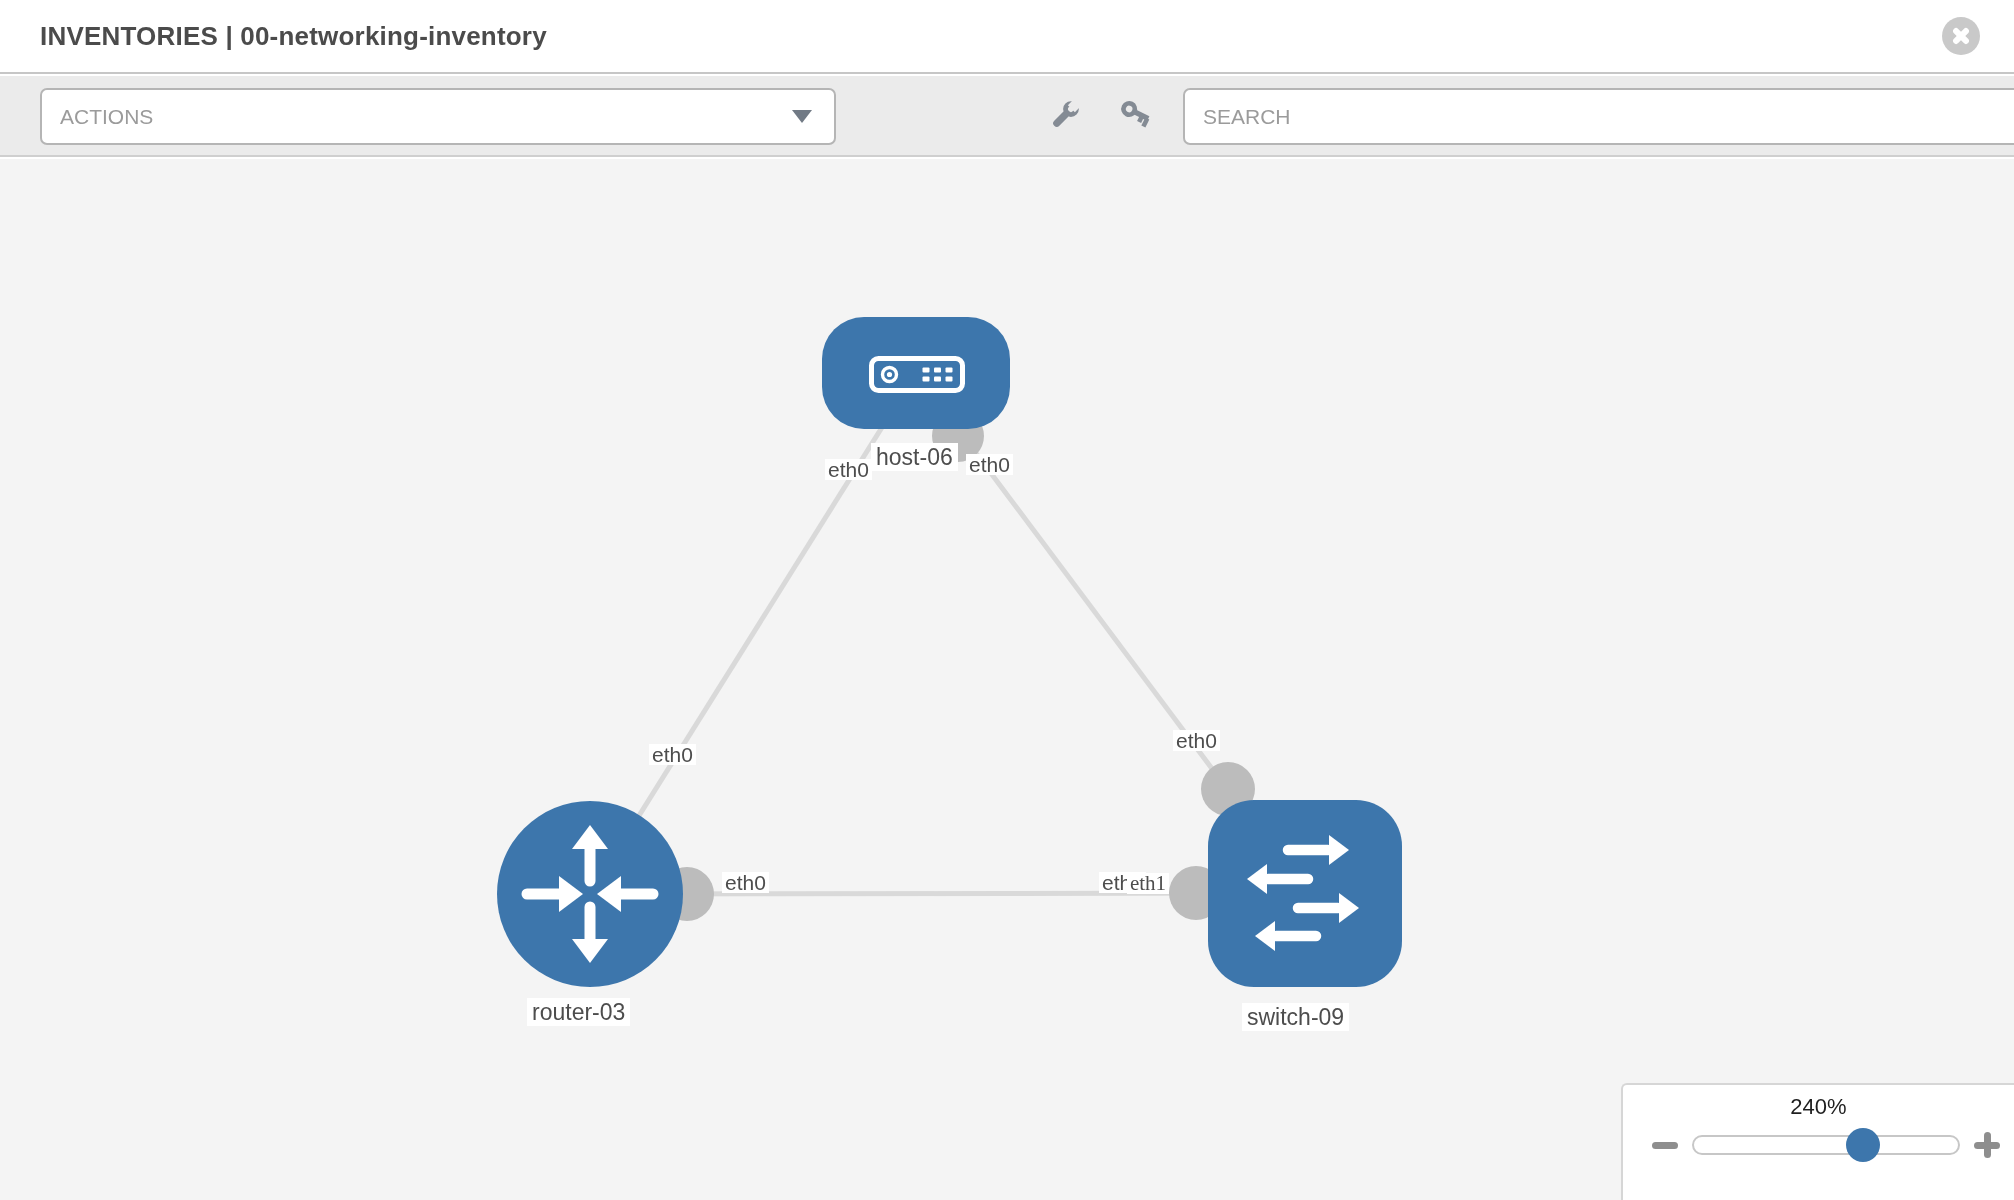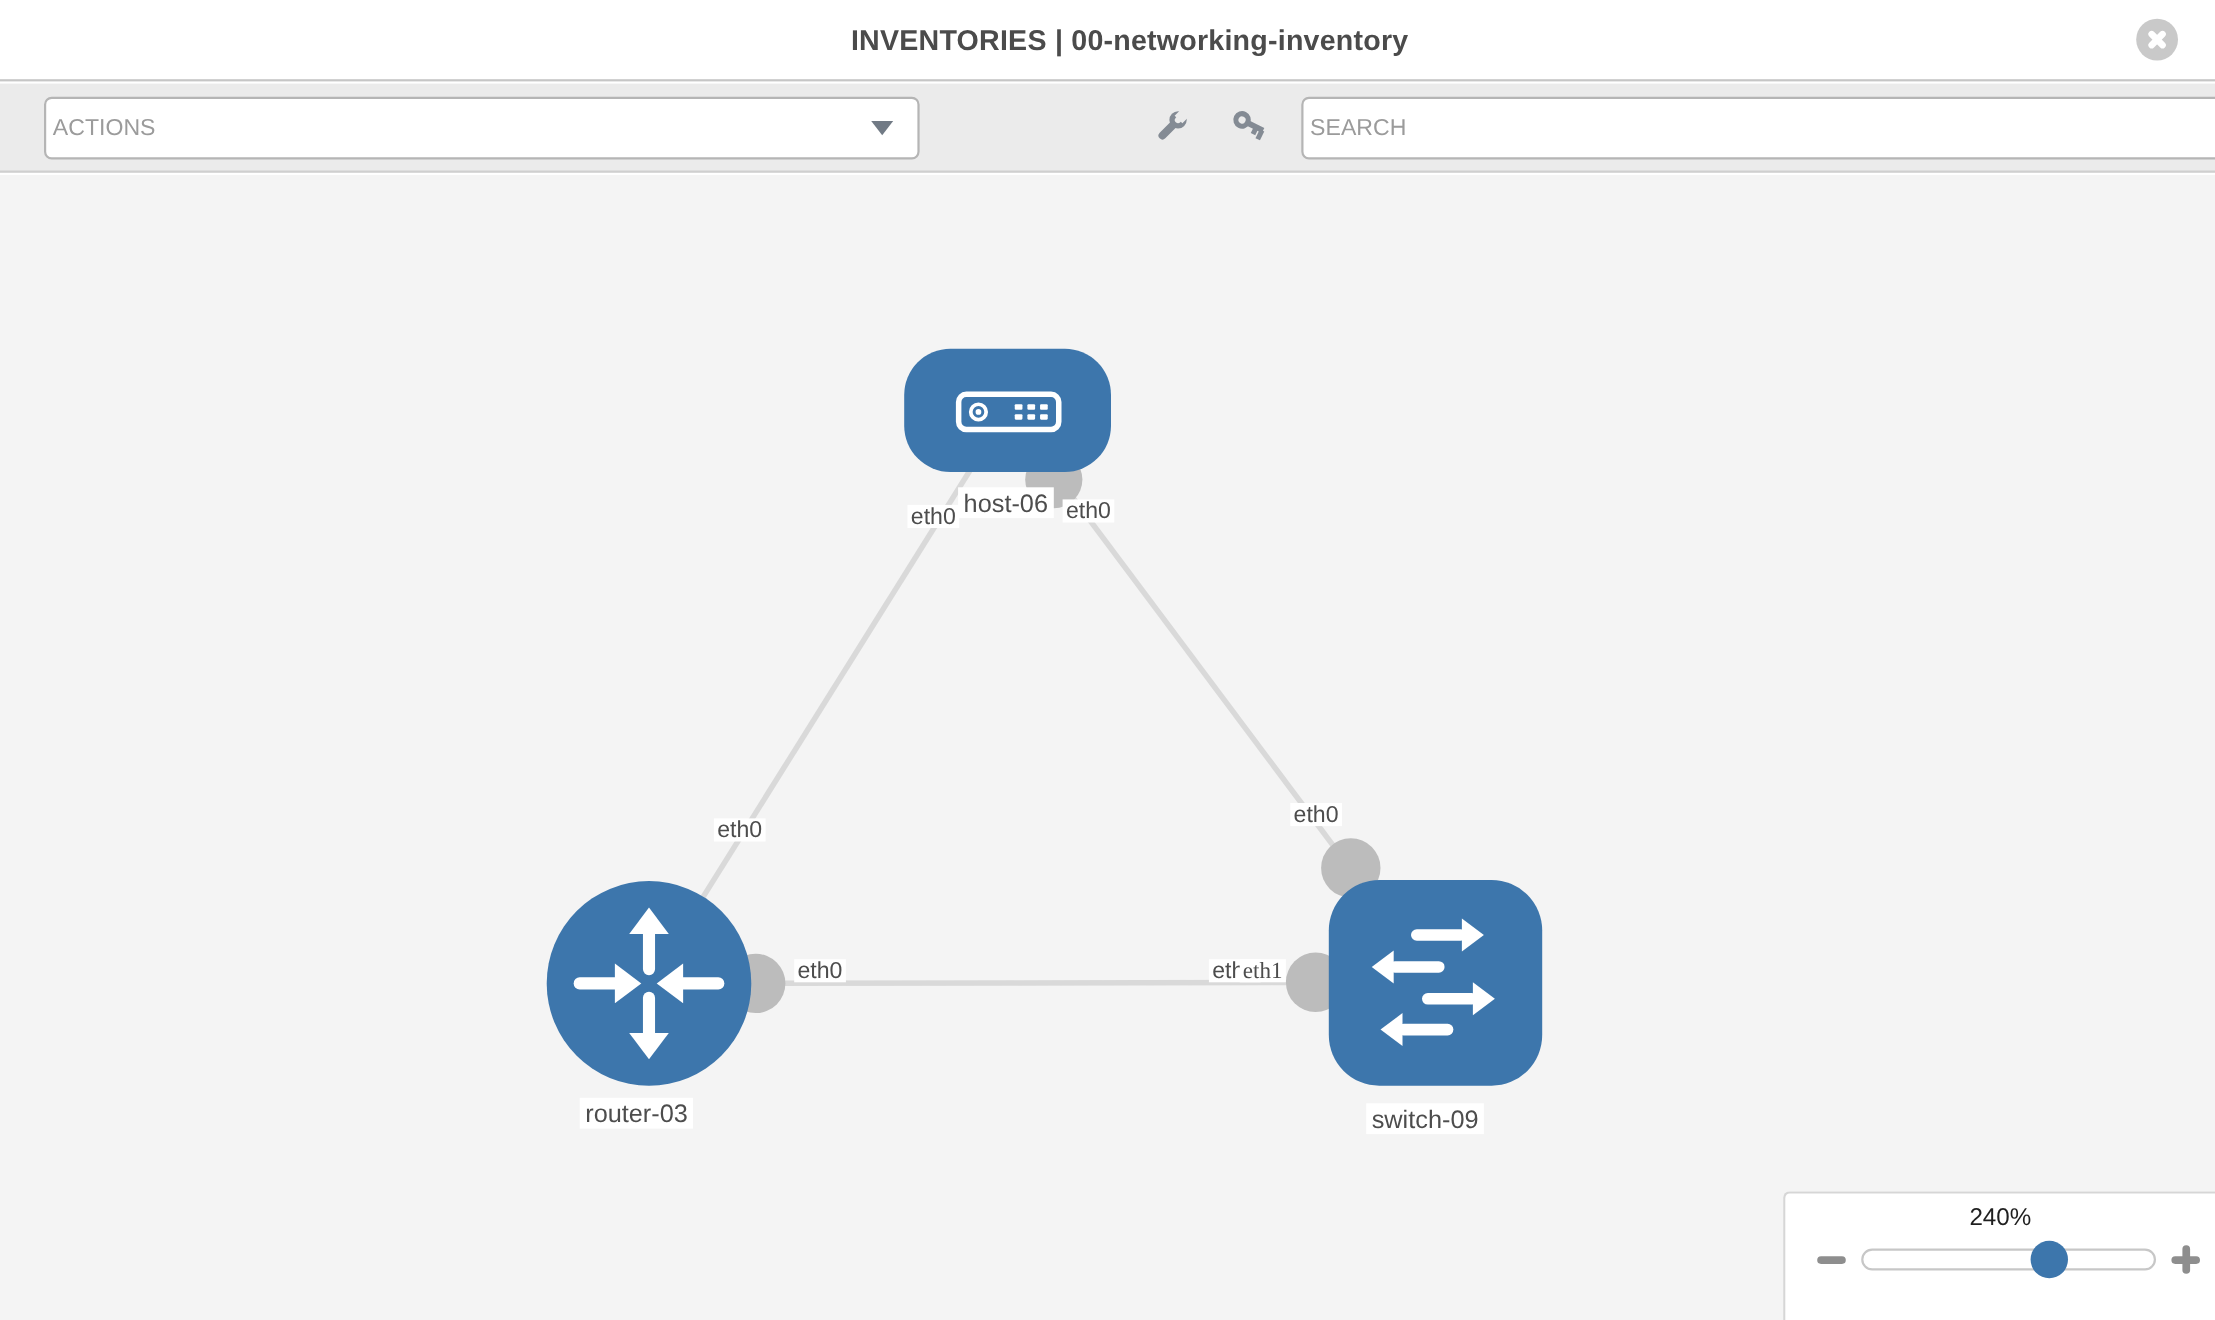--- a/index.html
+++ b/index.html
@@ -8,34 +8,34 @@
     --connector-gray:#bcbcbc;
     --toolbar-bg:#ebebeb;
     --canvas-bg:#f4f4f4;
   }
   *{box-sizing:border-box;margin:0;padding:0;}
   html,body{width:2014px;height:1200px;overflow:hidden;}
   body{font-family:"Liberation Sans","DejaVu Sans",sans-serif;background:#fff;position:relative;}
 
   
   .hdr{position:absolute;left:0;top:0;width:2014px;height:74px;background:#fff;
-       border-bottom:2px solid #c6c6c6;display:flex;align-items:center;justify-content:center;}
+       border-bottom:2px solid #c6c6c6;display:flex;align-items:center;}
   .hdr h1{font-size:26px;font-weight:bold;color:#4b4b4b;padding-left:40px;letter-spacing:.2px;}
   .close-btn{position:absolute;left:1942px;top:17px;width:38px;height:38px;border-radius:50%;
        background:#c9c9c9;cursor:pointer;}
   .xbar{position:absolute;left:9px;top:16px;width:20px;height:6px;border-radius:3px;background:#fff;}
   .xbar.a{transform:rotate(45deg);}
   .xbar.b{transform:rotate(-45deg);}
 
   
   .toolbar{position:absolute;left:0;top:76px;width:2014px;height:81px;background:var(--toolbar-bg);
        border-bottom:2px solid #cfcfcf;}
   .select{position:absolute;top:12px;height:57px;background:#fff;border:2px solid #b5b5b5;
        border-radius:7px;display:flex;align-items:center;cursor:pointer;}
-  .select .sel-label{font-size:21px;color:#9b9b9b;padding-left:6px;flex:1;}
+  .select .sel-label{font-size:21px;color:#9b9b9b;padding-left:18px;flex:1;}
   .caret{width:0;height:0;border-left:10px solid transparent;border-right:10px solid transparent;
        border-top:13px solid #717a85;margin-right:22px;}
   .select.actions{left:40px;width:796px;}
   .select.search{left:1183px;width:948px;}
   .iconbtn{position:absolute;top:20px;width:40px;height:40px;background:none;border:none;cursor:pointer;}
   .iconbtn.wrench{left:1045px;}
   .iconbtn.key{left:1115px;}
   .tool-icon-fill{fill:#848b94;}
   .tool-icon-bg{fill:var(--toolbar-bg);}
   .tool-icon-stroke{fill:none;stroke:#848b94;}

